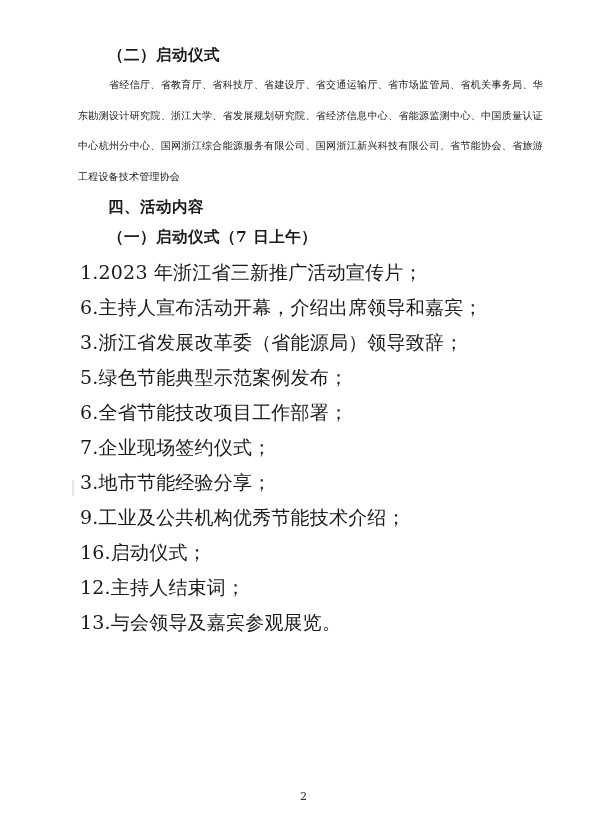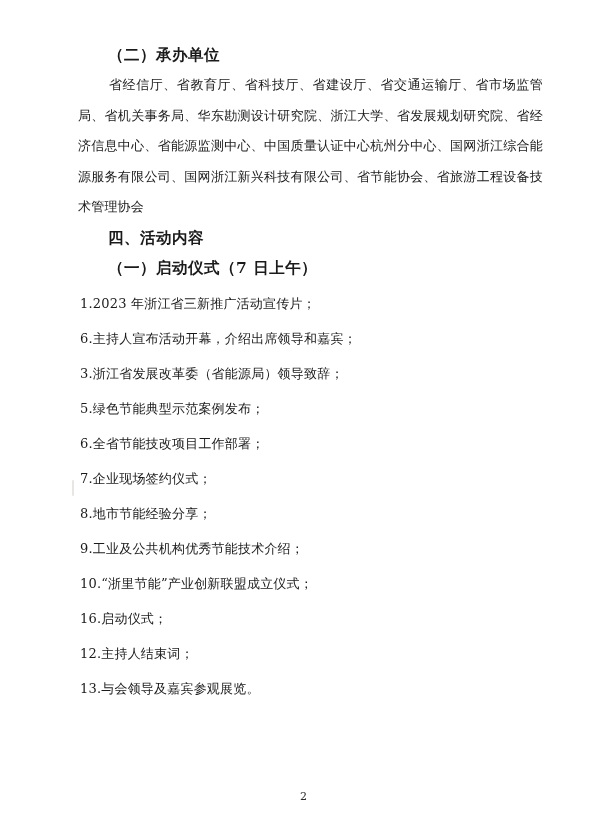--- a/index.html
+++ b/index.html
@@ -25,35 +25,35 @@
   .heading {
     font-family: "DejaVu Serif", "Liberation Serif", serif;
     font-weight: bold;
     font-size: 15.5px;
     line-height: 30px;
     text-indent: 30px;
     margin: 0;
     letter-spacing: 0.5px;
   }
   .para {
-    font-size: 13px;
+    font-size: 10px;
     line-height: 30.5px;
     text-indent: 31px;
     margin: 0;
     text-align: justify;
     text-justify: inter-ideograph;
     letter-spacing: 0.2px;
   }
   .list {
     margin: 0;
     padding: 0;
     list-style: none;
   }
   .list li {
-    font-size: 13px;
+    font-size: 19px;
     line-height: 35px;
     text-indent: 0;
     margin: 0;
     padding-left: 2px;
     letter-spacing: 0.2px;
   }
   .spacer-sm { height: 3px; }
   .pagenum {
     position: absolute;
     left: 0;
@@ -74,39 +74,38 @@
     border-radius: 1px;
   }
 </style>
 </head>
 <body>
 
 <div class="page">
 
   <div class="mark"></div>
 
-  <p class="heading">（二）承办单位</p>
+  <p class="heading">（二）启动仪式</p>
 
   <p class="para">省经信厅、省教育厅、省科技厅、省建设厅、省交通运输厅、省市场监管局、省机关事务局、华东勘测设计研究院、浙江大学、省发展规划研究院、省经济信息中心、省能源监测中心、中国质量认证中心杭州分中心、国网浙江综合能源服务有限公司、国网浙江新兴科技有限公司、省节能协会、省旅游工程设备技术管理协会</p>
 
   <p class="heading">四、活动内容</p>
 
   <p class="heading">（一）启动仪式（7 日上午）</p>
 
   <div class="spacer-sm"></div>
 
   <ul class="list">
     <li>1.2023 年浙江省三新推广活动宣传片；</li>
     <li>6.主持人宣布活动开幕，介绍出席领导和嘉宾；</li>
     <li>3.浙江省发展改革委（省能源局）领导致辞；</li>
     <li>5.绿色节能典型示范案例发布；</li>
     <li>6.全省节能技改项目工作部署；</li>
     <li>7.企业现场签约仪式；</li>
-    <li>8.地市节能经验分享；</li>
+    <li>3.地市节能经验分享；</li>
     <li>9.工业及公共机构优秀节能技术介绍；</li>
-    <li>10.“浙里节能”产业创新联盟成立仪式；</li>
     <li>16.启动仪式；</li>
     <li>12.主持人结束词；</li>
     <li>13.与会领导及嘉宾参观展览。</li>
   </ul>
 
   <div class="pagenum">2</div>
 </div>
 
 </body></html>

